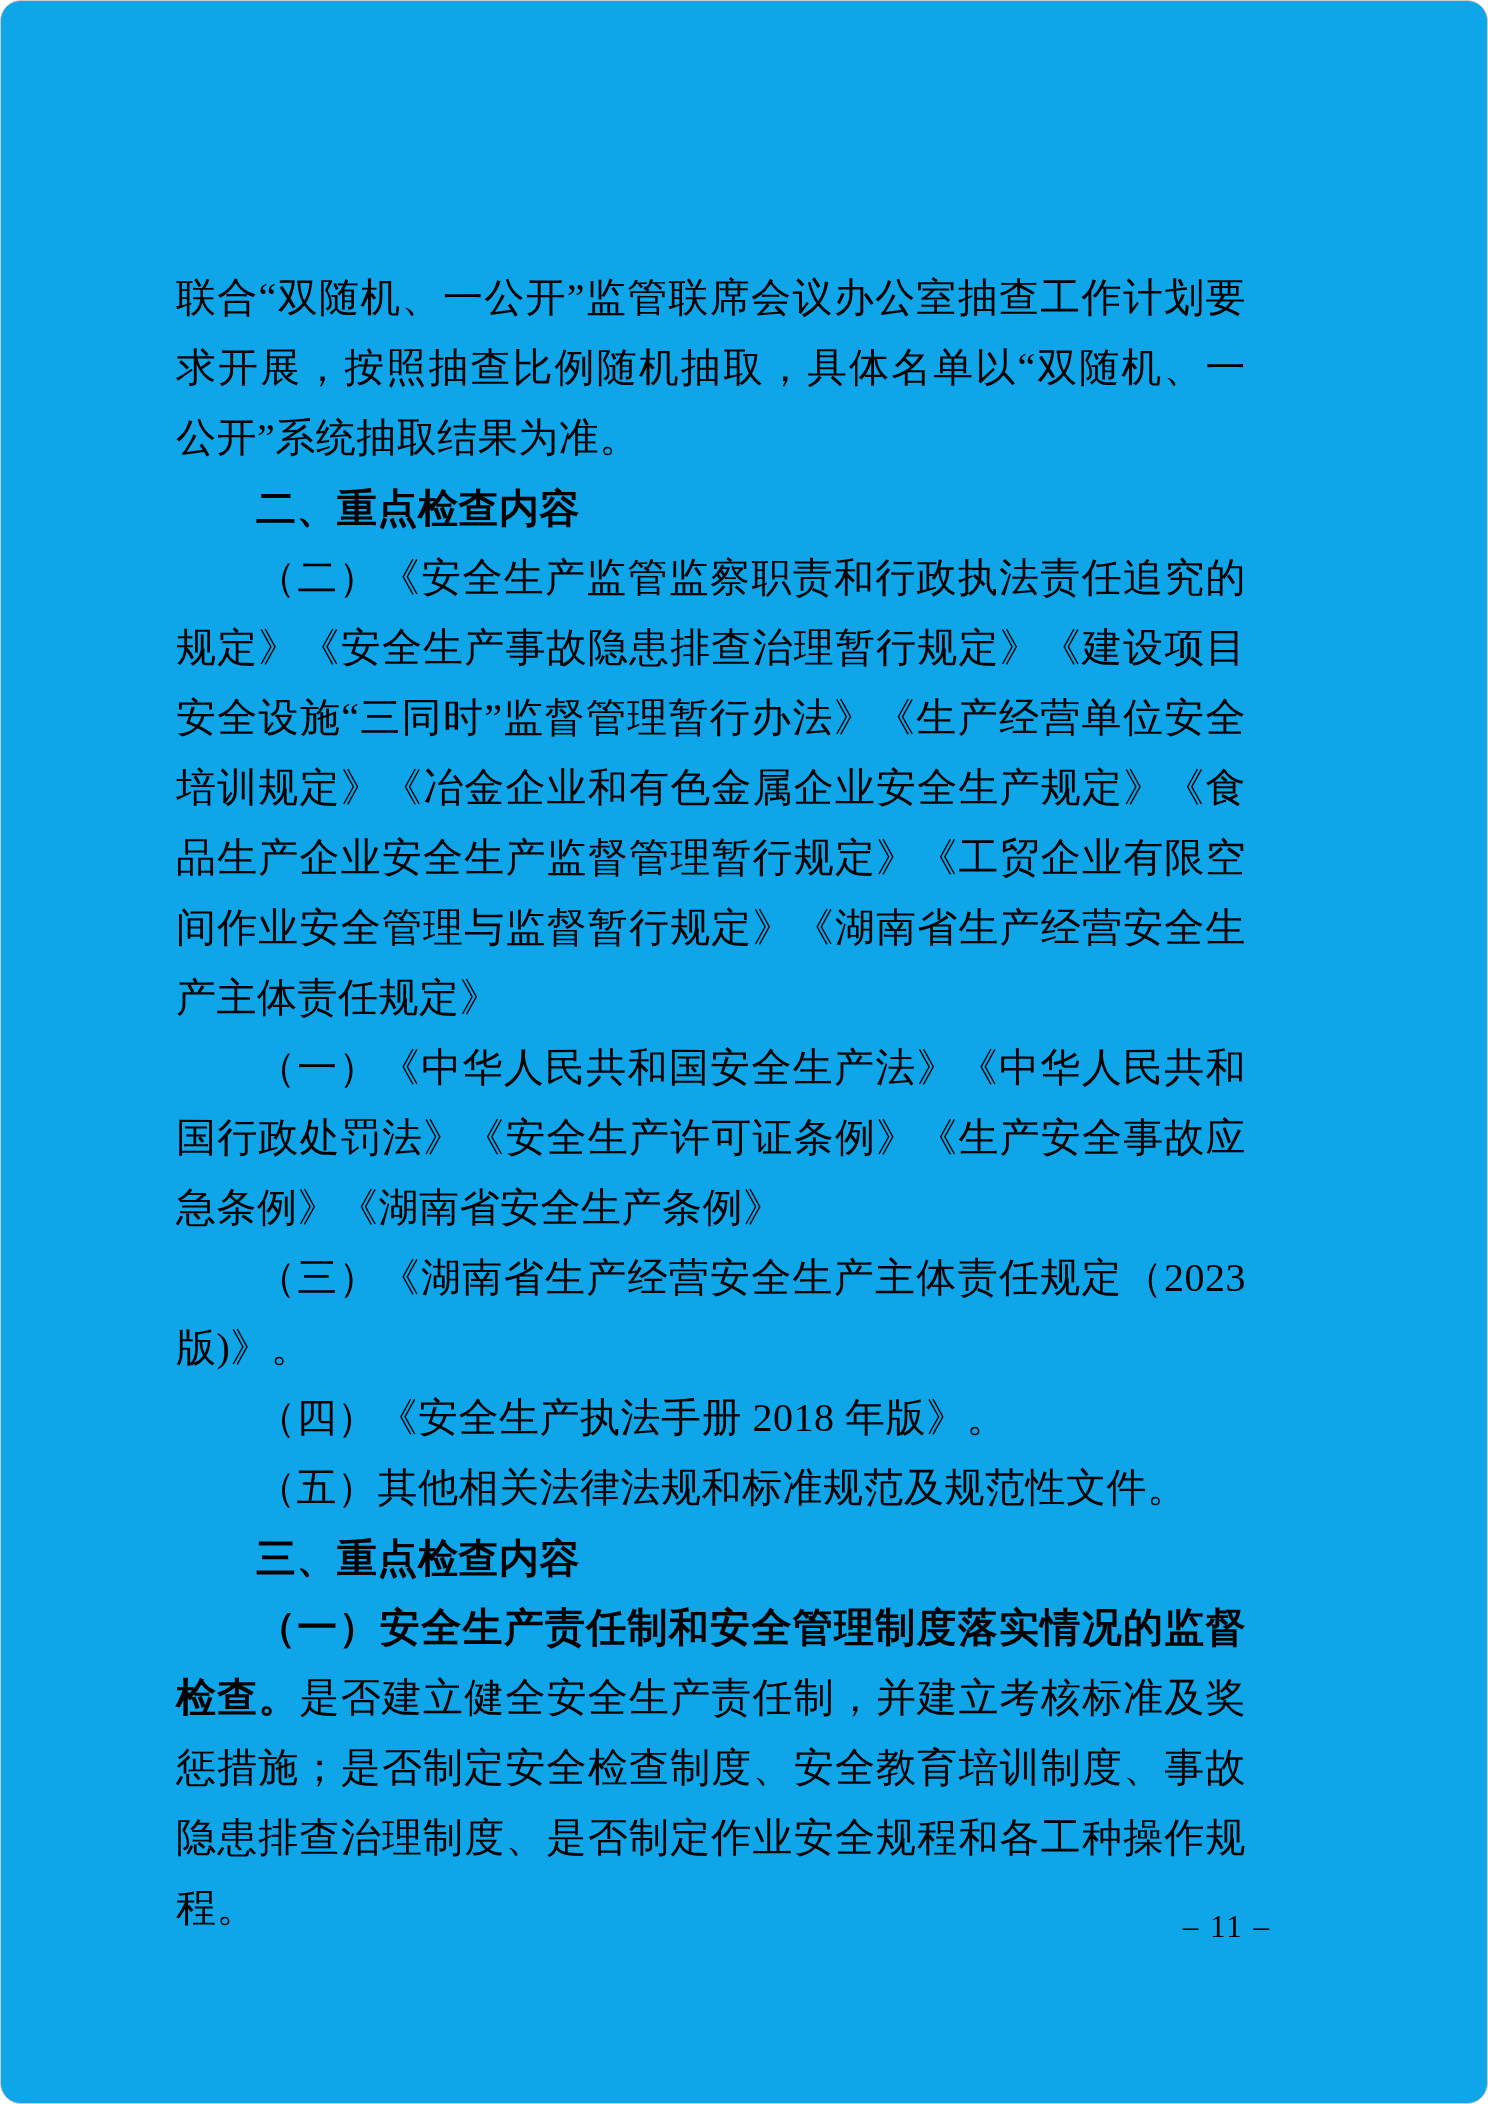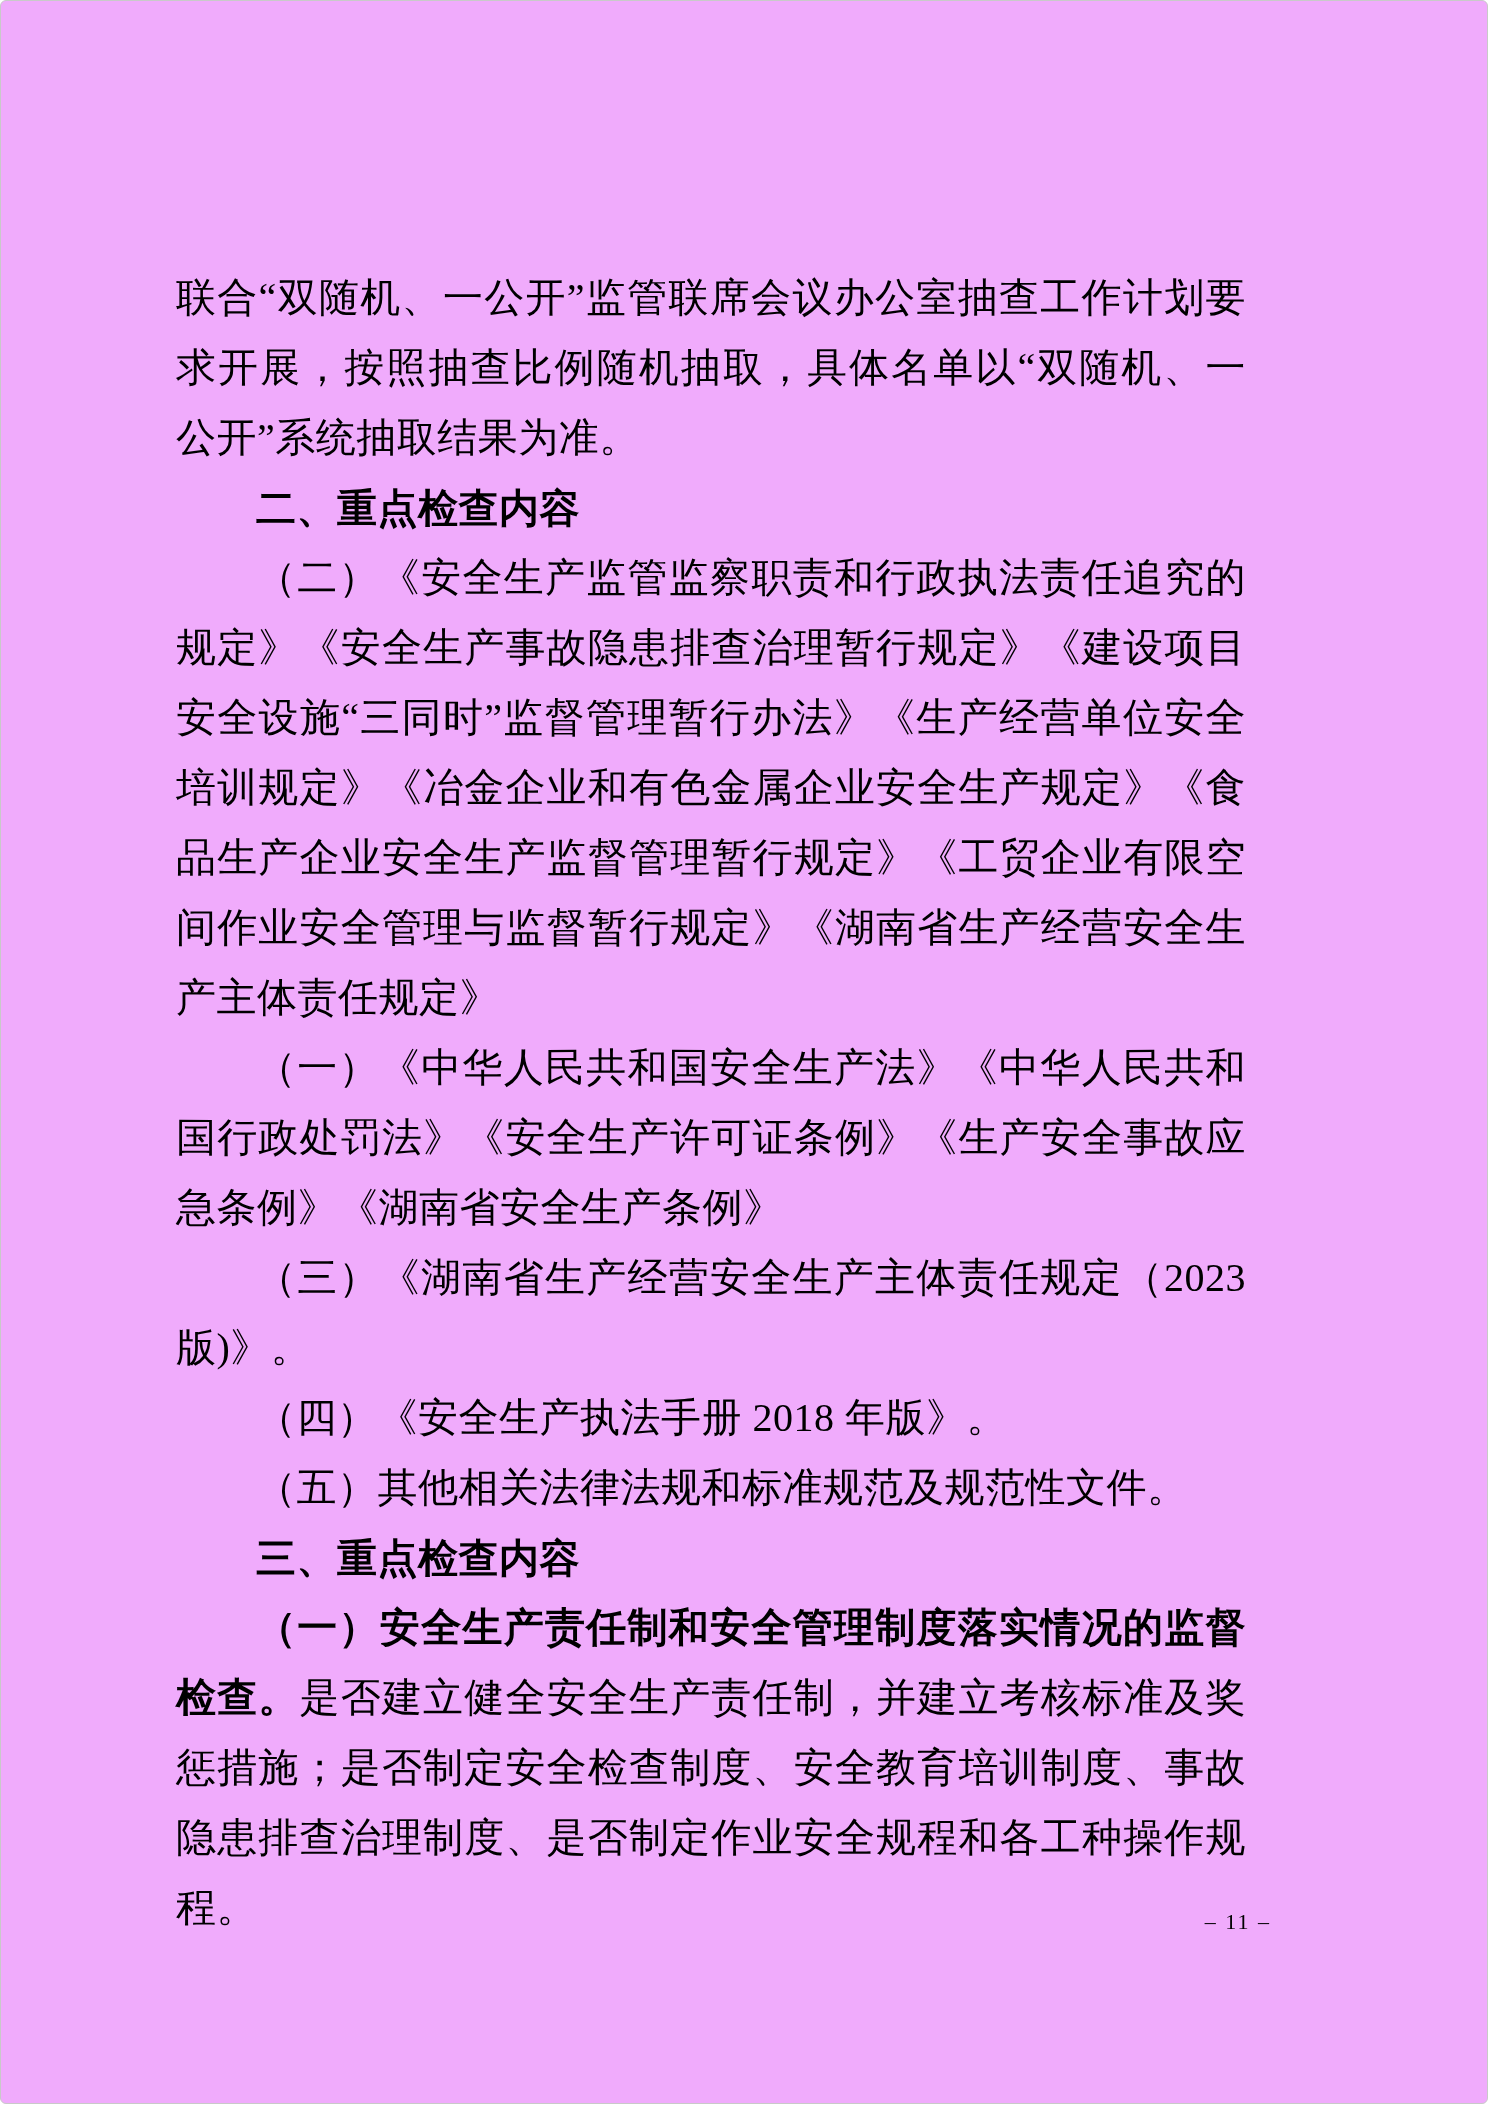--- a/index.html
+++ b/index.html
@@ -5,23 +5,23 @@
   html, body {
     margin: 0;
     padding: 0;
     background: #ffffff;
   }
   .page {
     position: relative;
     width: 1488px;
     height: 2104px;
     box-sizing: border-box;
-    background: #f0abfc;
+    background: #0ea5e9;
     border: 1px solid #c9c9c9;
-    border-radius: 6px;
+    border-radius: 21px;
     overflow: hidden;
     font-family: "Liberation Serif", "DejaVu Serif", serif;
     color: #000000;
   }
   .doc {
     position: absolute;
     left: 175px;
     top: 262px;
     width: 1070px;
   }
@@ -42,21 +42,21 @@
     font-weight: bold;
     text-indent: 80px;
   }
   .doc b {
     font-weight: bold;
   }
   .page-number {
     position: absolute;
     top: 1908px;
     right: 216px;
-    font-size: 22px;
+    font-size: 31px;
     letter-spacing: 2px;
     font-family: "Liberation Serif", "DejaVu Serif", serif;
     color: #000000;
   }
 </style>
 </head>
 <body>
 
 <div class="page">
   <div class="doc">

